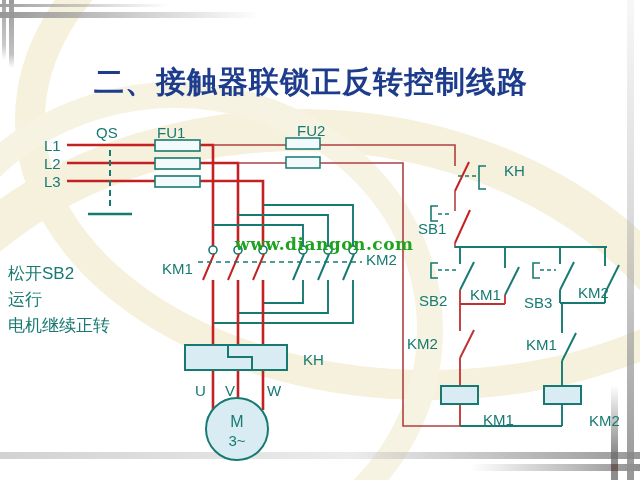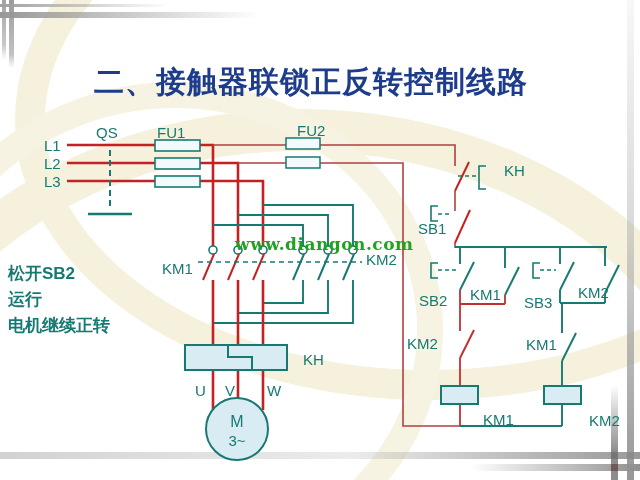--- a/index.html
+++ b/index.html
@@ -14,21 +14,21 @@
   .right-strip{left:627px;top:0;width:7px;height:480px;
       background:linear-gradient(rgba(190,190,190,.12),rgba(175,175,175,.45) 45%,rgba(140,140,140,.9));}
   .br-v1{left:611px;top:385px;width:7px;height:95px;background:linear-gradient(rgba(150,150,150,0),#8d8d8d 70%);}
   .bot-band1{left:0;top:452px;width:640px;height:7px;
       background:linear-gradient(to right,rgba(165,165,165,.5),rgba(200,200,200,.35) 55%,rgba(135,135,135,.85));}
   .bot-band2{left:470px;top:464px;width:170px;height:7px;background:linear-gradient(to right,rgba(160,160,160,0),#909090);}
   .br-chip1{left:611px;top:452px;width:7px;height:7px;background:#767676;}
   .br-chip2{left:611px;top:464px;width:7px;height:7px;background:#6f5a5a;}
   .title{position:absolute;left:0;top:62px;width:622px;text-align:center;
          font-size:30px;font-weight:bold;letter-spacing:1px;color:#1e3c8c;}
-  .note{position:absolute;left:8px;top:261px;font-size:17px;font-weight:bold;
+  .note{position:absolute;left:8px;top:261px;font-size:17px;font-weight:normal;
         color:#177a72;line-height:26px;}
   svg{position:absolute;left:0;top:0;}
   text.t{fill:#177a72;font-size:15px;font-family:"Liberation Sans",sans-serif;}
   text.wm{fill:#1fa31f;font-size:17px;font-weight:bold;letter-spacing:.5px;
           font-family:"DejaVu Serif",serif;}
 </style>
 </head>
 <body>
 
 <div class="slide">

